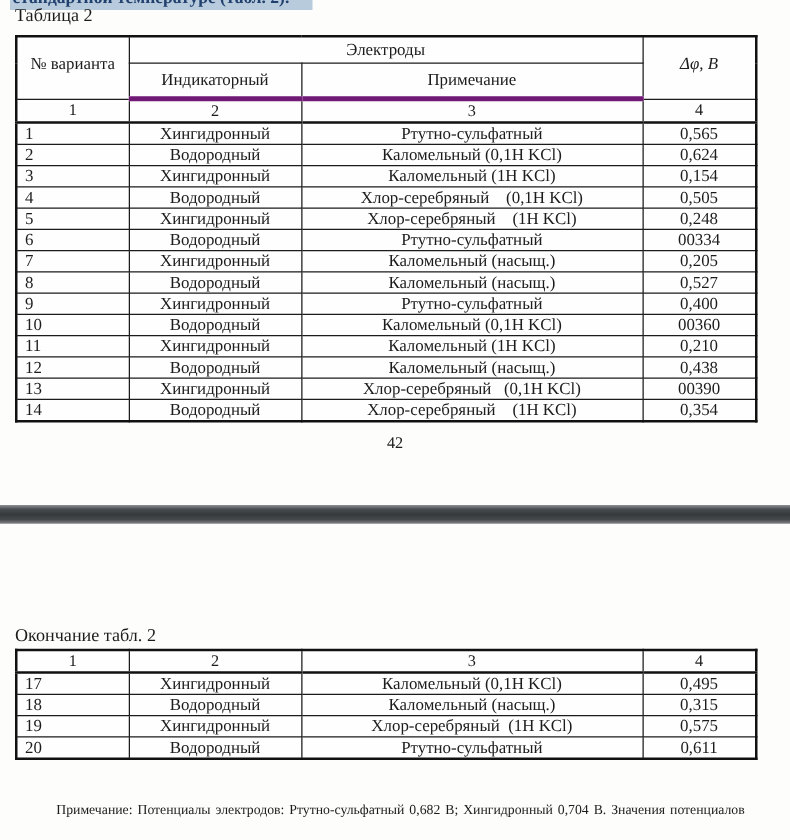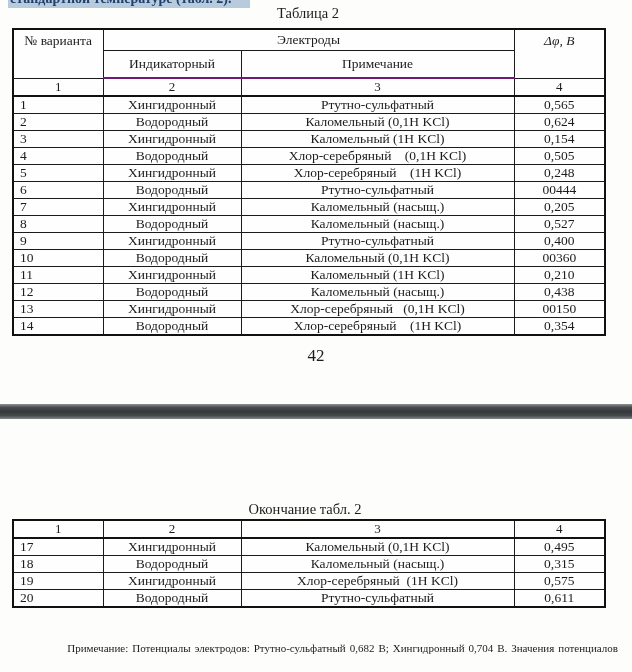--- a/index.html
+++ b/index.html
@@ -5,47 +5,47 @@
   html,body{margin:0;padding:0;}
   body{
     width:632px;height:672px;position:relative;overflow:hidden;
     background:#fdfdfc;color:#1c1c1c;
     font-family:"Liberation Serif","DejaVu Serif",serif;
   }
   
   .top-line{position:absolute;left:8px;top:0;width:242px;height:8px;overflow:hidden;background:#b7cbdc;}
   .top-line span{position:absolute;left:2px;top:-9px;white-space:nowrap;font-size:14px;line-height:16px;color:#21406e;font-weight:bold;}
   
-  .caption1{position:absolute;left:12px;top:5px;width:592px;text-align:center;font-size:14.5px;}
-  .caption2{position:absolute;left:12px;top:501px;width:586px;text-align:center;font-size:14.5px;}
+  .caption1{position:absolute;left:12px;top:5px;width:592px;text-align:left;font-size:14.5px;}
+  .caption2{position:absolute;left:12px;top:501px;width:586px;text-align:left;font-size:14.5px;}
   
   .doc-table{position:absolute;left:12px;border-collapse:collapse;table-layout:fixed;width:594px;background:#fefefe;}
   .doc-table td,.doc-table th{border:1px solid #1b1b1b;padding:0;text-align:center;font-weight:normal;font-size:13.5px;overflow:hidden;white-space:nowrap;}
   .doc-table{border:2px solid #111;}
   #table1{top:28px;}
   #table2{top:519px;}
   .col-variant{width:90px;}
   .col-indicator{width:138px;}
   .col-reference{width:273px;}
   .col-emf{width:91px;}
   #table1 .h1 th{height:20px;line-height:20px;}
-  #table1 .h2 th{height:26px;line-height:26px;border-bottom:2px solid #701a75;text-align:center;}
-  #table1 th.span2{vertical-align:top;padding-top:3px;line-height:16px;}
+  #table1 .h2 th{height:26px;line-height:26px;border-bottom:4px solid #701a75;text-align:center;}
+  #table1 th.span2{vertical-align:top;padding-top:13px;line-height:16px;}
   .emf-head{font-style:italic;font-size:13px;}
   .num-row td{height:16px;line-height:16px;font-size:13px;border-bottom:2px solid #111;}
   .doc-table tbody td{height:16px;line-height:16px;}
   .doc-table tbody td.c1{text-align:left;padding-left:6px;}
   
-  .page-number{position:absolute;left:0;top:346px;width:632px;text-align:center;font-size:17px;}
+  .page-number{position:absolute;left:0;top:346px;width:632px;text-align:center;font-size:13px;}
   
   .page-separator{position:absolute;left:0;top:404px;width:632px;height:15px;
     background:linear-gradient(180deg,#8f9294 0%,#4a4d4f 22%,#36393b 50%,#46494b 78%,#85888a 100%);}
   
   .footnote{position:absolute;left:18px;top:641px;width:600px;font-size:11px;line-height:14.5px;word-spacing:1.2px;}
-  .footnote .fn-line1{padding-left:27px;text-align:right;}
+  .footnote .fn-line1{padding-left:27px;}
 </style>
 </head>
 <body>
 
 <div class="top-line">
   <span>стандартной температуре (табл. 2).</span>
 </div>
 
 <div class="caption1">Таблица 2</div>
 
@@ -101,21 +101,21 @@
       <tr>
     <td class="c1">5</td>
     <td class="c2">Хингидронный</td>
     <td class="c3">Хлор-серебряный&nbsp;&nbsp;&nbsp;&nbsp;(1Н KCl)</td>
     <td class="c4">0,248</td>
   </tr>
       <tr>
     <td class="c1">6</td>
     <td class="c2">Водородный</td>
     <td class="c3">Ртутно-сульфатный</td>
-    <td class="c4">00444</td>
+    <td class="c4">00334</td>
   </tr>
       <tr>
     <td class="c1">7</td>
     <td class="c2">Хингидронный</td>
     <td class="c3">Каломельный (насыщ.)</td>
     <td class="c4">0,205</td>
   </tr>
       <tr>
     <td class="c1">8</td>
     <td class="c2">Водородный</td>
@@ -143,21 +143,21 @@
       <tr>
     <td class="c1">12</td>
     <td class="c2">Водородный</td>
     <td class="c3">Каломельный (насыщ.)</td>
     <td class="c4">0,438</td>
   </tr>
       <tr>
     <td class="c1">13</td>
     <td class="c2">Хингидронный</td>
     <td class="c3">Хлор-серебряный&nbsp;&nbsp;&nbsp;(0,1Н KCl)</td>
-    <td class="c4">00150</td>
+    <td class="c4">00390</td>
   </tr>
       <tr>
     <td class="c1">14</td>
     <td class="c2">Водородный</td>
     <td class="c3">Хлор-серебряный&nbsp;&nbsp;&nbsp;&nbsp;(1Н KCl)</td>
     <td class="c4">0,354</td>
   </tr>
     </tbody>
 </table>
 

